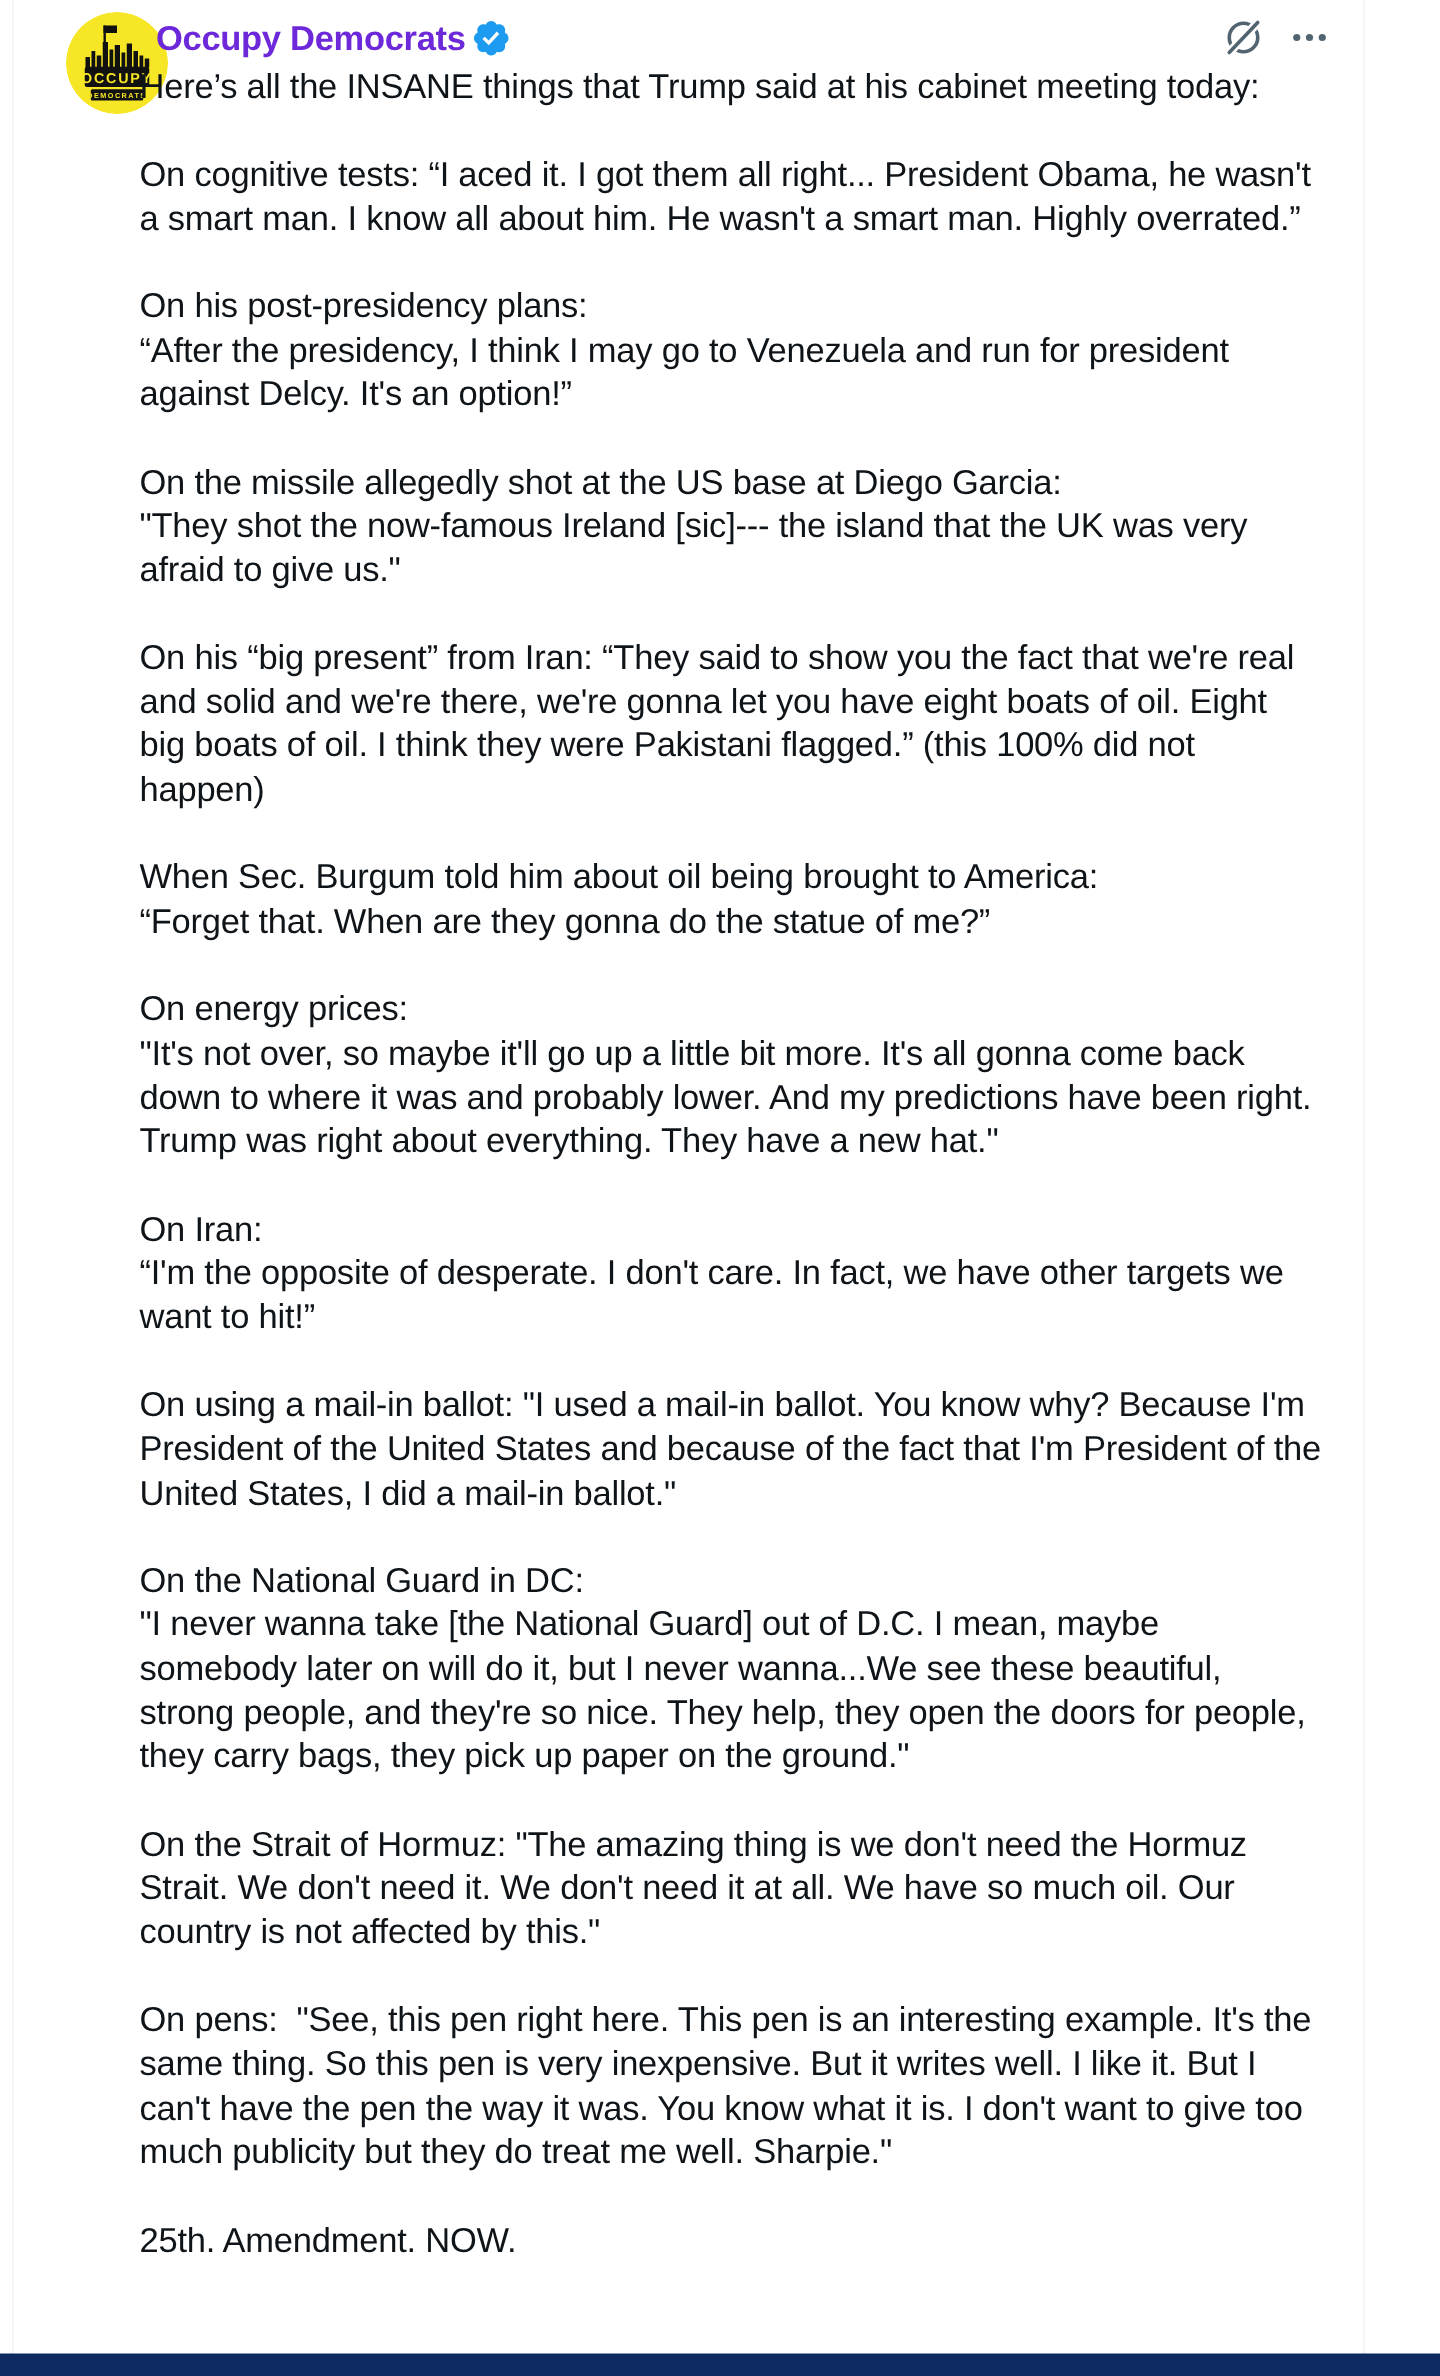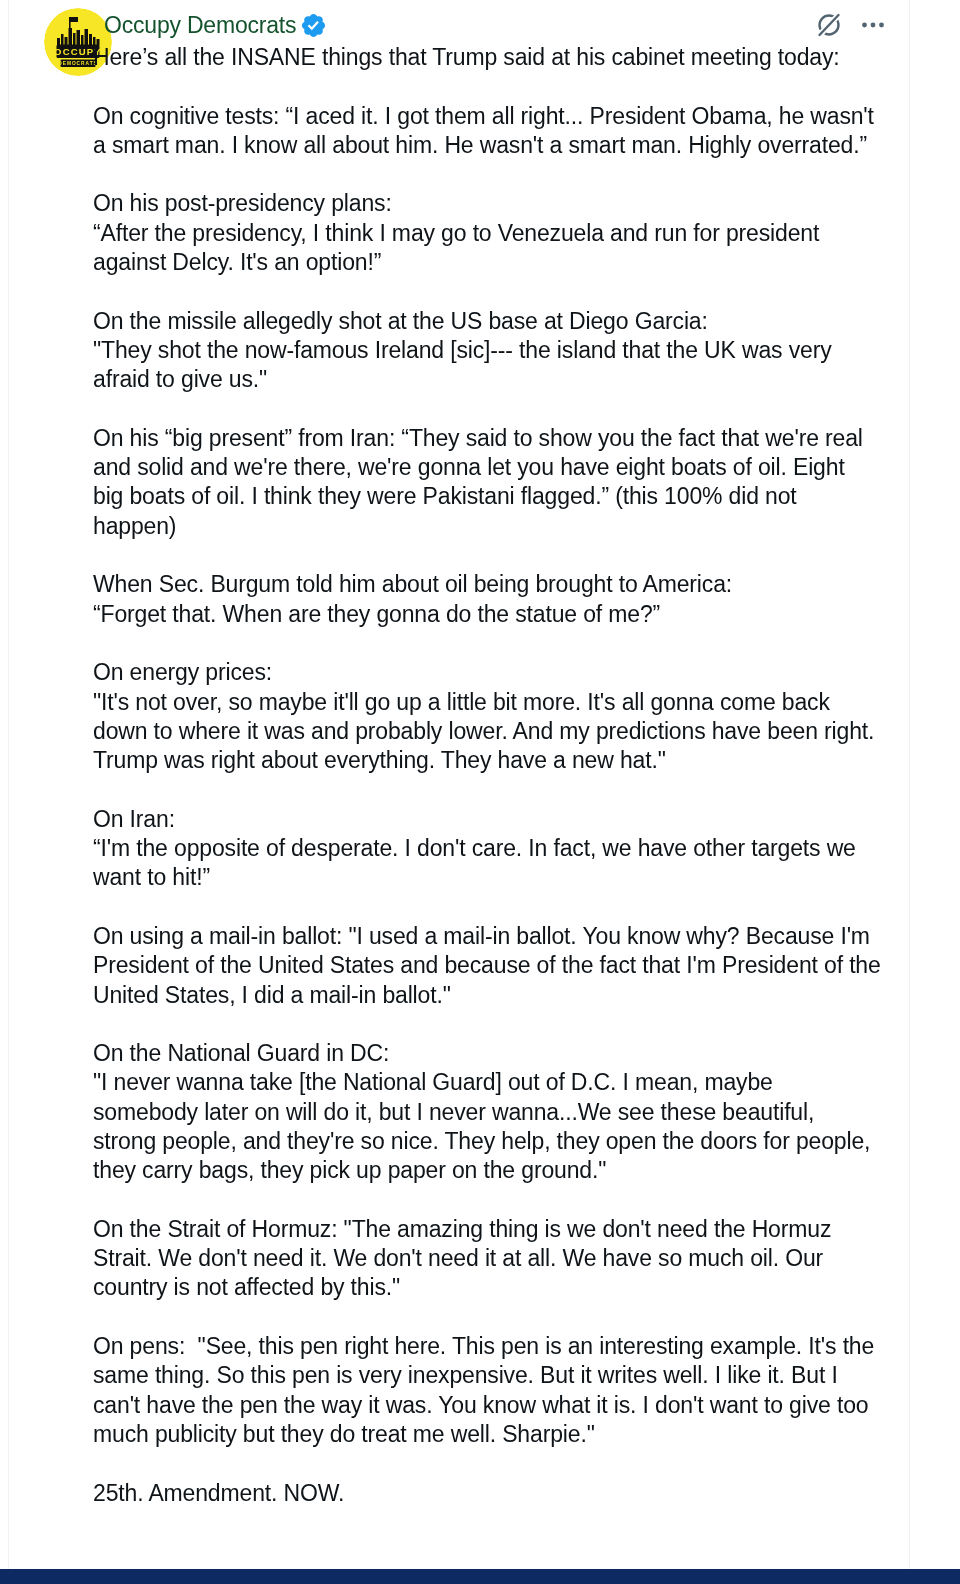--- a/index.html
+++ b/index.html
@@ -41,22 +41,22 @@
     left: 104px;
     top: 10px;
     right: 130px;
     height: 30px;
     display: flex;
     align-items: center;
     white-space: nowrap;
   }
   .author-name {
     font-size: 23px;
-    font-weight: 400;
-    color: #14532d;
+    font-weight: 700;
+    color: #6d28d9;
     letter-spacing: -0.2px;
     cursor: pointer;
   }
   .badge {
     width: 27px;
     height: 27px;
     margin: 0 5px 0 4px;
     flex: 0 0 auto;
   }
   .meta {

